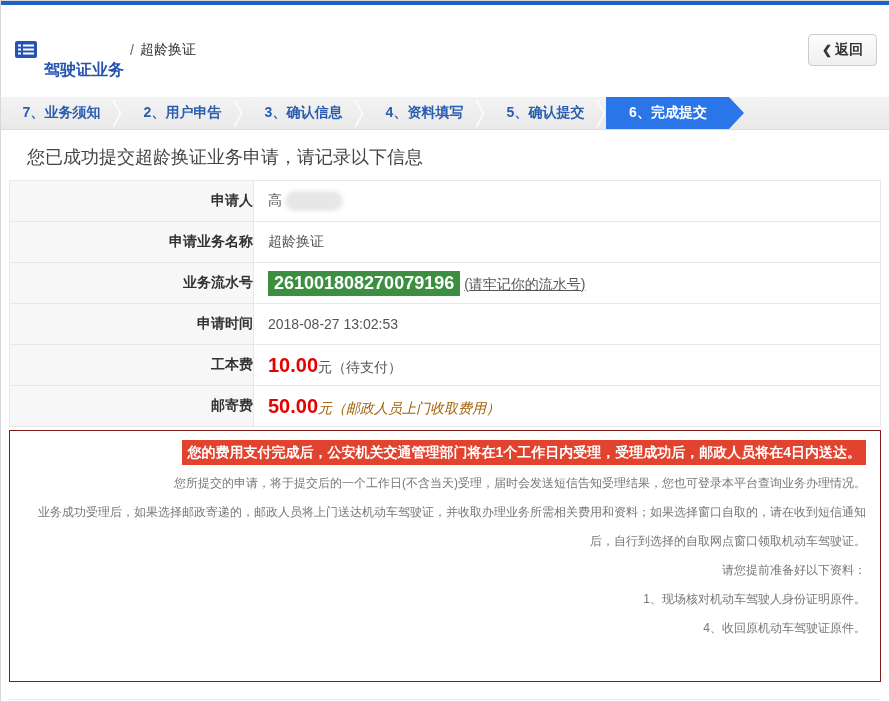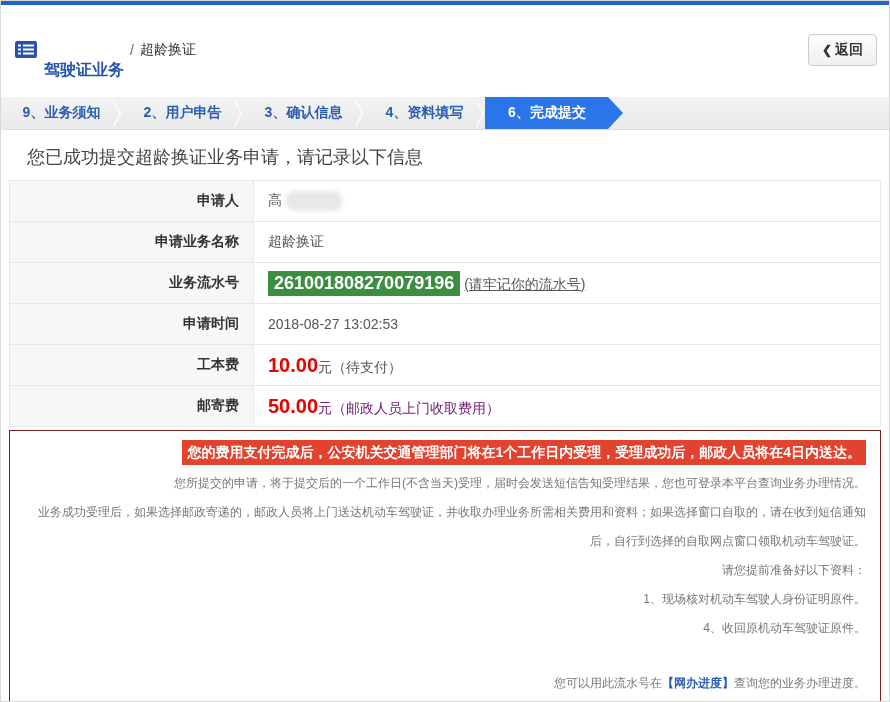--- a/index.html
+++ b/index.html
@@ -30,31 +30,31 @@
     height:14px; background:#fbfbfb; transform:skewX(-28deg); }
   .step.active { flex:0 0 138px; background:#2a75e8; color:#fff; padding-right:14px;
     clip-path:polygon(0 0, calc(100% - 15px) 0, 100% 50%, calc(100% - 15px) 100%, 0 100%); }
 
   
   .content { padding:0 8px; }
   .success-msg { margin:15px 0 11px 18px; font-size:18px; color:#444; }
 
   table.info { width:100%; border-collapse:collapse; table-layout:fixed; }
   table.info td { border:1px solid #e8e8e8; height:41px; font-size:14px; vertical-align:middle; }
-  td.lbl { width:244px; background:#f7f7f7; text-align:right; padding-right:14px;
+  td.lbl { width:244px; background:#f7f7f7; text-align:right; padding-right:0;
     font-weight:bold; color:#333; }
   td.val { padding-left:14px; color:#555; background:#fff; }
   .mask-blob { display:inline-block; width:58px; height:20px; background:#e7e7e7;
     border-radius:11px; filter:blur(2px); vertical-align:middle; margin-left:3px; }
   .serial-badge { display:inline-block; background:#3c8e41; color:#fff; font-weight:bold;
     font-size:18px; padding:2px 6px; margin-right:4px; }
   .serial-note { color:#555;text-decoration:underline; }
   .amount { color:#e60000; font-weight:bold; font-size:20px; }
   .fee-note { color:#555; font-size:14px;margin-top:12px; }
-  .fee-note.red { color:#701a75; }
+  .fee-note.red { color:#a16207;font-style:italic; }
 
   
   .notice-box { border:1px solid #7f1d1d; margin-top:3px; padding:9px 14px 12px;text-align:right; }
   .alert-banner { display:inline-block; background:#e2432f; color:#fff; font-weight:bold;
     font-size:14px; line-height:21px; padding:2px 5px; margin-bottom:4px; }
   .notice-box p { font-size:12px; color:#777; line-height:29px; }
   .spacer { height:26px; }
   .progress-link { color:#2a5db0; font-weight:bold; cursor:pointer; }
 
   
@@ -82,24 +82,25 @@
     <span class="hdr-title">驾驶证业务</span>
     <span class="hdr-sep">/</span>
     <span class="hdr-sub">超龄换证</span>
     <button class="back-btn">
       <span class="chev">❮</span>
       <span>返回</span>
     </button>
   </div>
 
   <div class="steps">
-    <div class="step has-sep">9、业务须知</div>
+    <div class="step has-sep">7、业务须知</div>
     <div class="step has-sep">2、用户申告</div>
     <div class="step has-sep">3、确认信息</div>
     <div class="step has-sep">4、资料填写</div>
+    <div class="step has-sep">5、确认提交</div>
     <div class="step active">6、完成提交</div>
   </div>
 
   <div class="content">
     <div class="success-msg">您已成功提交超龄换证业务申请，请记录以下信息</div>
 
     <table class="info">
       <tbody>
           <tr>
         <td class="lbl">申请人</td>
@@ -137,23 +138,20 @@
       </table>
 
     <div class="notice-box">
       <div class="alert-banner">您的费用支付完成后，公安机关交通管理部门将在1个工作日内受理，受理成功后，邮政人员将在4日内送达。</div>
       <p>您所提交的申请，将于提交后的一个工作日(不含当天)受理，届时会发送短信告知受理结果，您也可登录本平台查询业务办理情况。</p>
       <p>业务成功受理后，如果选择邮政寄递的，邮政人员将上门送达机动车驾驶证，并收取办理业务所需相关费用和资料；如果选择窗口自取的，请在收到短信通知后，自行到选择的自取网点窗口领取机动车驾驶证。</p>
       <p>请您提前准备好以下资料：</p>
       <p>1、现场核对机动车驾驶人身份证明原件。</p>
       <p>4、收回原机动车驾驶证原件。</p>
       <div class="spacer"></div>
-      <p>
-        <span>您可以用此流水号在</span><span class="progress-link">【网办进度】</span><span>查询您的业务办理进度。</span>
-      </p>
     </div>
   </div>
 
   <div class="footer">
     
     
     
   </div>
 </div>
 

